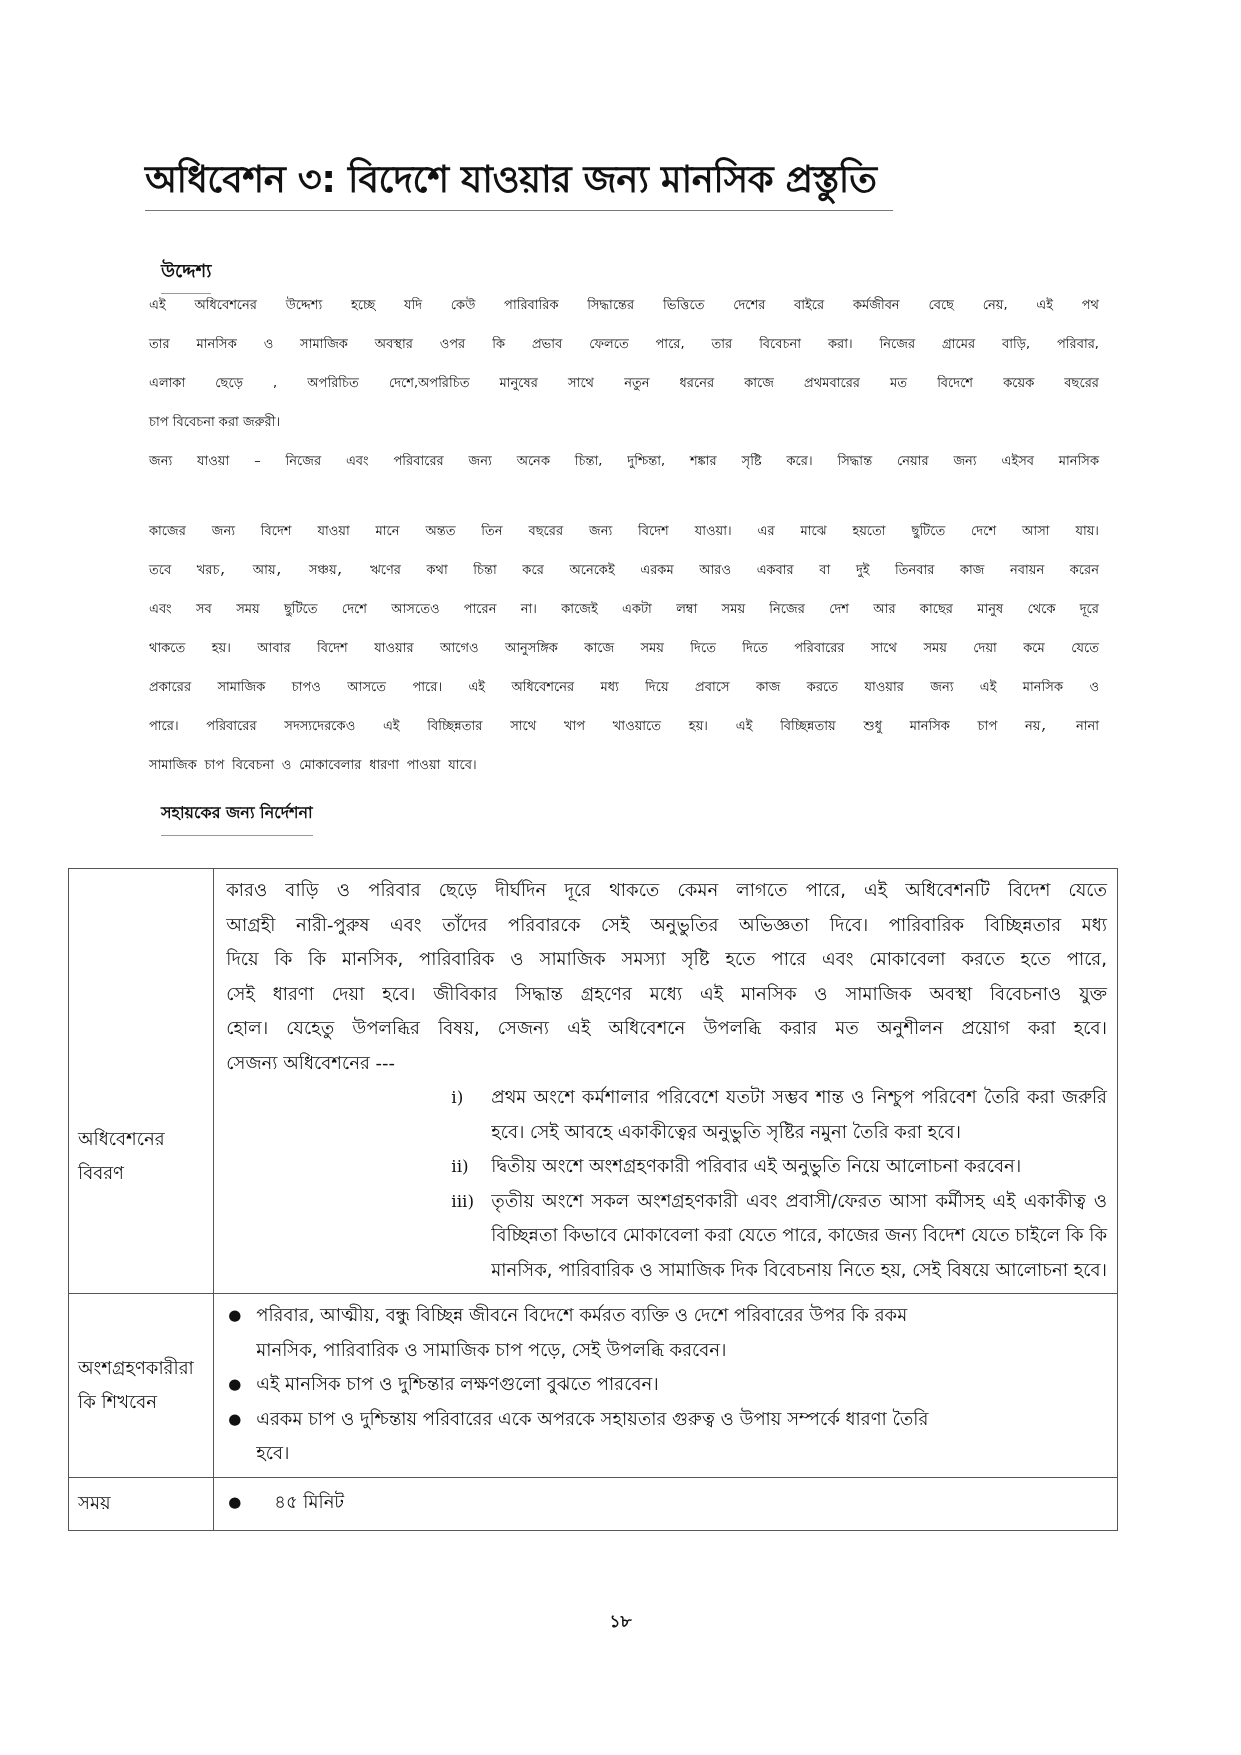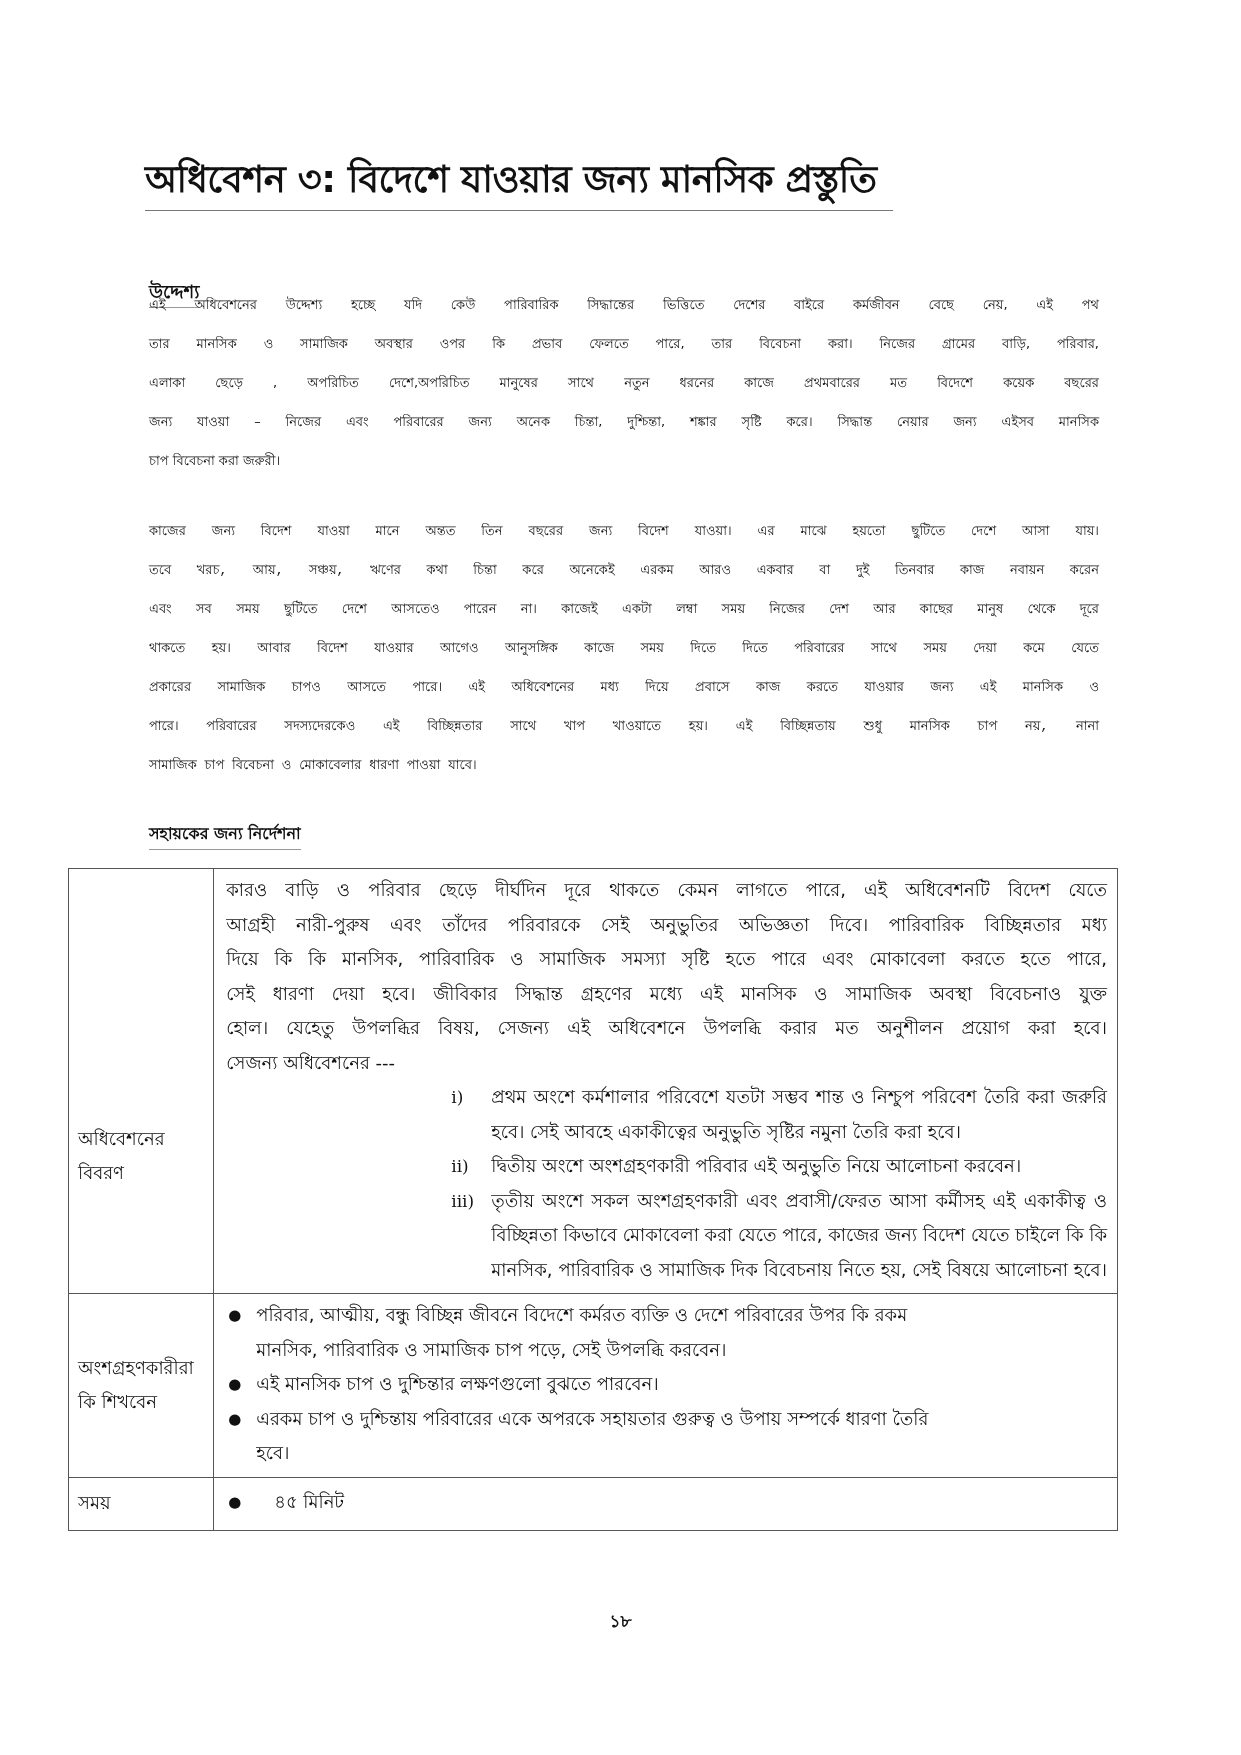--- a/index.html
+++ b/index.html
@@ -29,28 +29,27 @@
       font-size: 37px;
       font-weight: bold;
       line-height: 56px;
       padding-bottom: 2px;
       border-bottom: 1.5px solid #777777;
       white-space: nowrap;
       letter-spacing: -0.5px;
     }
     .subhead {
       position: absolute;
-      left: 149px;
+      left: 161px;
       font-weight: bold;
       font-size: 18px;
       line-height: 26px;
       border-bottom: 1.5px solid #999999;
-      padding-bottom: 2px;
-      white-space: nowrap;
-      margin-top: 21px;
+      padding-bottom: 9px;
+      white-space: nowrap;
     }
     .subhead.objective { top: 258px; }
     .subhead.facilitator { top: 800px; font-size: 16px; }
     .para {
       position: absolute;
       left: 149px;
       width: 950px;
       font-size: 13px;
       line-height: 39px;
       text-align: justify;
@@ -150,22 +149,22 @@
 <div class="page">
 
   <h1 class="title" style="margin:0;">অধিবেশন ৩: বিদেশে যাওয়ার জন্য মানসিক প্রস্তুতি</h1>
 
   <div class="subhead objective">উদ্দেশ্য</div>
 
   <div class="para p1">
     <span class="line">এই অধিবেশনের উদ্দেশ্য হচ্ছে যদি কেউ পারিবারিক সিদ্ধান্তের ভিত্তিতে দেশের বাইরে কর্মজীবন বেছে নেয়, এই পথ</span>
     <span class="line">তার মানসিক ও সামাজিক অবস্থার ওপর কি প্রভাব ফেলতে পারে, তার বিবেচনা করা। নিজের গ্রামের বাড়ি, পরিবার,</span>
     <span class="line">এলাকা ছেড়ে , অপরিচিত দেশে,অপরিচিত মানুষের সাথে নতুন ধরনের কাজে প্রথমবারের মত বিদেশে কয়েক বছরের</span>
+    <span class="line last">চাপ বিবেচনা করা জরুরী।</span>
     <span class="line">জন্য যাওয়া – নিজের এবং পরিবারের জন্য অনেক চিন্তা, দুশ্চিন্তা, শঙ্কার সৃষ্টি করে। সিদ্ধান্ত নেয়ার জন্য এইসব মানসিক</span>
-    <span class="line last">চাপ বিবেচনা করা জরুরী।</span>
   </div>
 
   <div class="para p2">
     <span class="line">কাজের জন্য বিদেশ যাওয়া মানে অন্তত তিন বছরের জন্য বিদেশ যাওয়া। এর মাঝে হয়তো ছুটিতে দেশে আসা যায়।</span>
     <span class="line">তবে খরচ, আয়, সঞ্চয়, ঋণের কথা চিন্তা করে অনেকেই এরকম আরও একবার বা দুই তিনবার কাজ নবায়ন করেন</span>
     <span class="line">এবং সব সময় ছুটিতে দেশে আসতেও পারেন না। কাজেই একটা লম্বা সময় নিজের দেশ আর কাছের মানুষ থেকে দূরে</span>
     <span class="line">থাকতে হয়। আবার বিদেশ যাওয়ার আগেও আনুসঙ্গিক কাজে সময় দিতে দিতে পরিবারের সাথে সময় দেয়া কমে যেতে</span>
     <span class="line">প্রকারের সামাজিক চাপও আসতে পারে। এই অধিবেশনের মধ্য দিয়ে প্রবাসে কাজ করতে যাওয়ার জন্য এই মানসিক ও</span>
     <span class="line">পারে। পরিবারের সদস্যদেরকেও এই বিচ্ছিন্নতার সাথে খাপ খাওয়াতে হয়। এই বিচ্ছিন্নতায় শুধু মানসিক চাপ নয়, নানা</span>
     <span class="line last">সামাজিক চাপ বিবেচনা ও মোকাবেলার ধারণা পাওয়া যাবে।</span>

